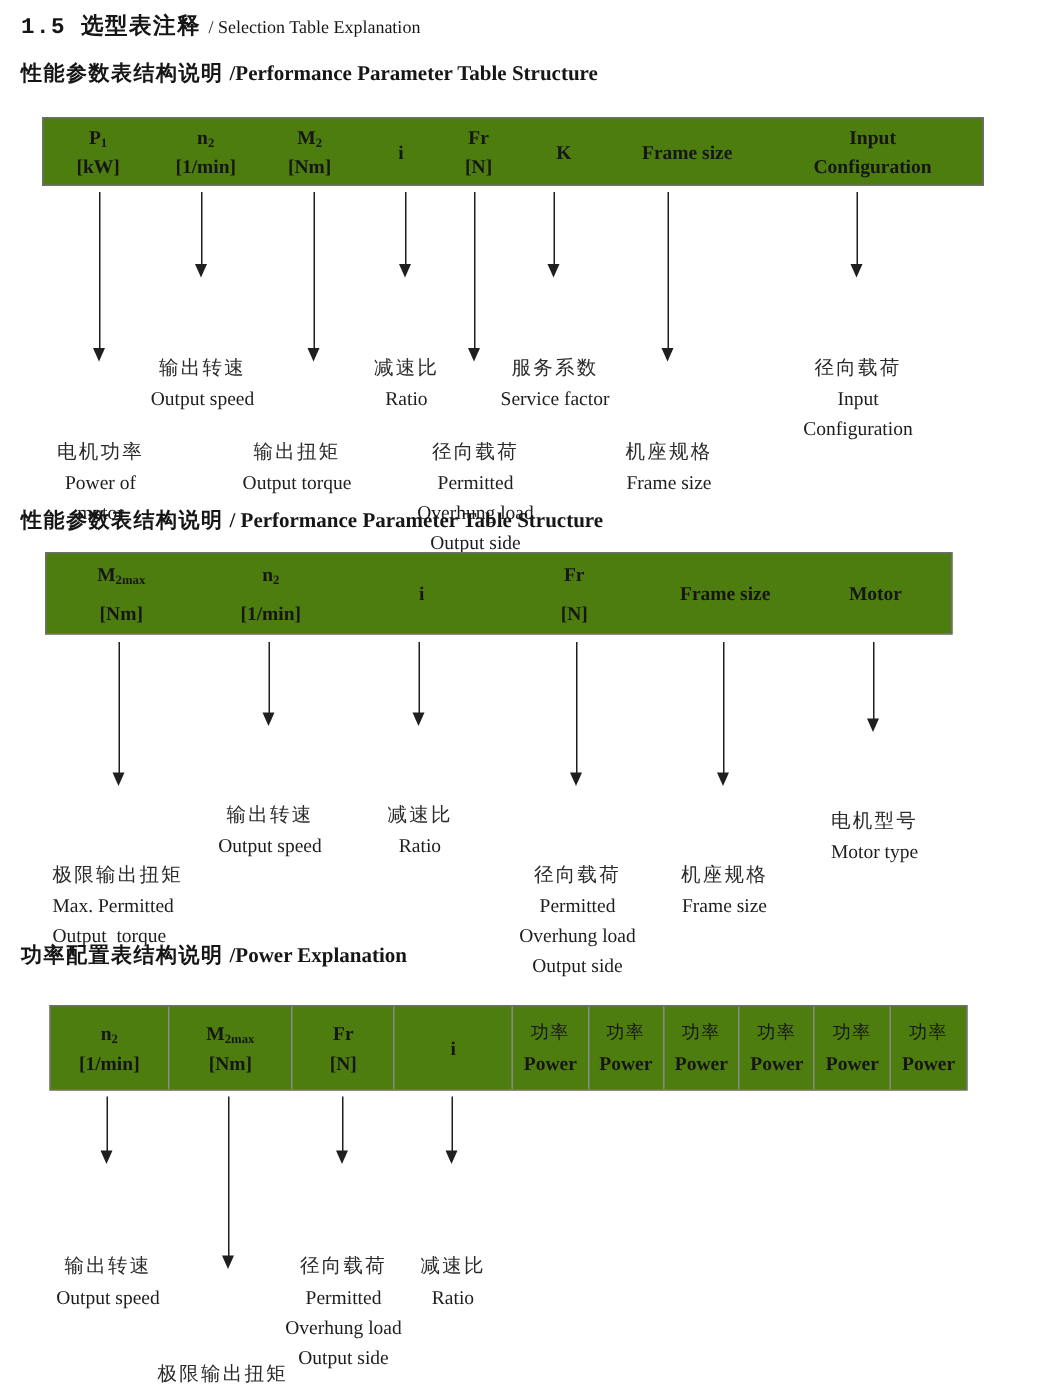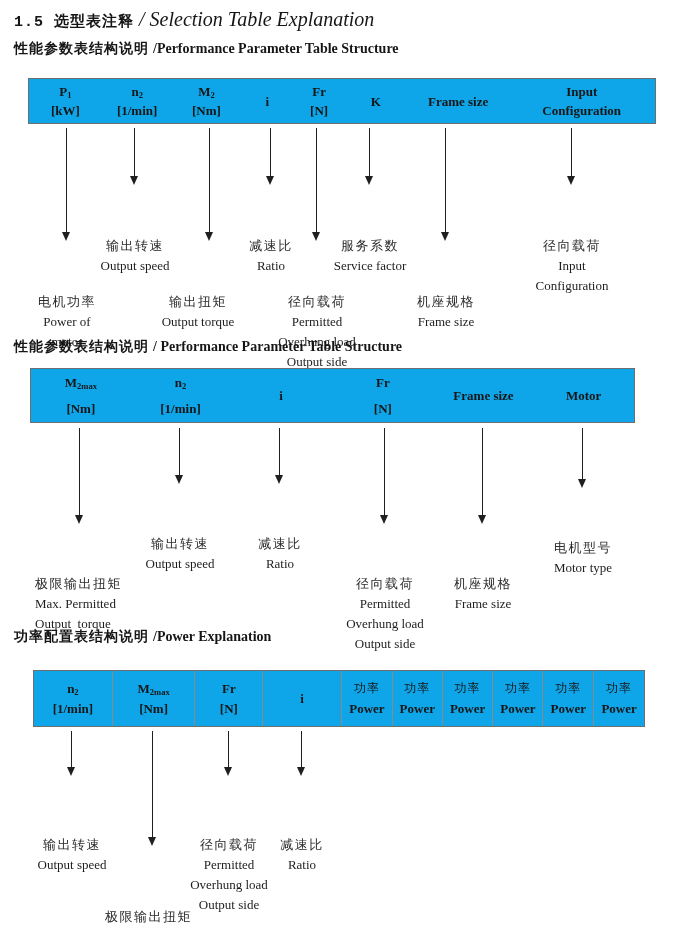--- a/index.html
+++ b/index.html
@@ -5,26 +5,26 @@
   * { margin:0; padding:0; box-sizing:border-box; }
   html,body { background:#fff; }
   .page {
     position:relative; width:695px; height:931px; margin:0 auto;
     background:#ffffff; color:#161616; overflow:hidden;
     font-family:"Liberation Serif","DejaVu Serif","DejaVu Sans",serif;
   }
   
   .doc-title { position:absolute; left:14px; top:8px; font-size:15px; white-space:nowrap; }
   .doc-title .zh { font-family:Liberation Mono, monospace; font-weight:bold; letter-spacing:1px; margin-right:5px; }
-  .doc-title .en { font-size:20px;font-style:italic; }
+  .doc-title .en { font-size:12px; }
   .sec-head { position:absolute; left:14px; font-size:14px; font-weight:bold; white-space:nowrap; }
   .sec-head .zh { font-family:"DejaVu Sans","Liberation Sans",sans-serif; letter-spacing:1px; margin-right:4px; }
   .sec-head .en { font-family:"Liberation Serif","DejaVu Serif",serif; }
   
-  .tbl { position:absolute; display:flex; background:#0ea5e9; border:1px solid #6e6e6e; }
+  .tbl { position:absolute; display:flex; background:#4d7c0f; border:1px solid #6e6e6e; }
   .cell { display:flex; flex-direction:column; justify-content:center; align-items:center;
           font-weight:bold; font-size:13px; line-height:15px; text-align:center; }
   .cell sub { font-size:8.5px; line-height:1; vertical-align:-2px; }
   .t1 .cell { gap:4px; }
   .t2 .cell { gap:11px; }
   .t3 .cell { gap:5px; }
   .t3 .cell { border-right:1px solid #8a8a8a; }
   .t3 .cell:last-child { border-right:none; }
   .czh { font-size:12px; font-weight:normal; letter-spacing:1px; font-family:"DejaVu Sans","Liberation Sans",sans-serif; }
   

